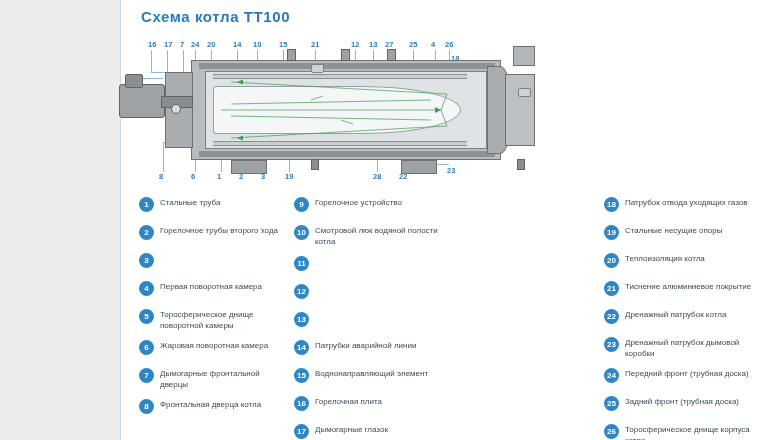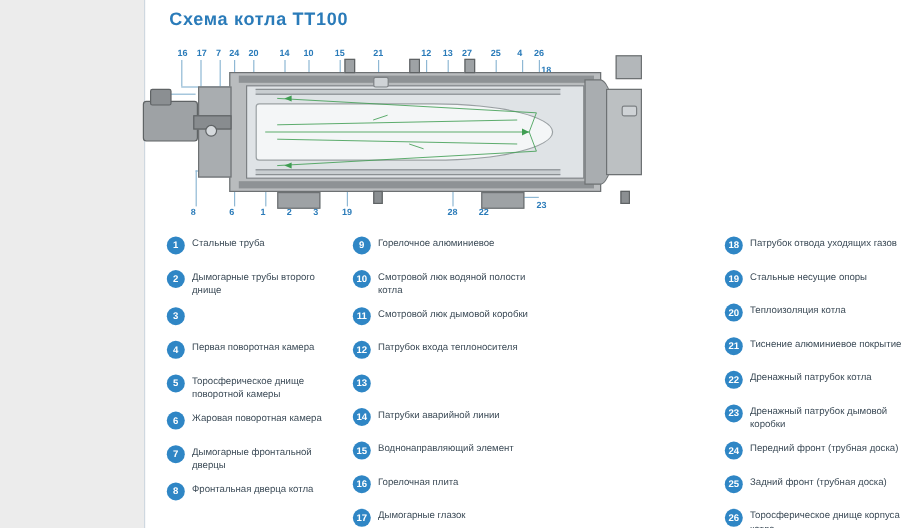--- a/index.html
+++ b/index.html
@@ -354,21 +354,21 @@
 
     <div class="legend">
 
       <div class="lcol c1">
         <div class="litem">
             <div class="bullet">1</div>
             <div class="ltext">Стальные труба</div>
           </div>
         <div class="litem">
             <div class="bullet">2</div>
-            <div class="ltext">Дымогарные трубы второго днище</div>
+            <div class="ltext">Горелочное трубы второго хода</div>
           </div>
         <div class="litem">
             <div class="bullet">3</div>
           </div>
         <div class="litem">
             <div class="bullet">4</div>
             <div class="ltext">Первая поворотная камера</div>
           </div>
         <div class="litem">
             <div class="bullet">5</div>
@@ -384,33 +384,31 @@
           </div>
         <div class="litem">
             <div class="bullet">8</div>
             <div class="ltext">Фронтальная дверца котла</div>
           </div>
       </div>
 
       <div class="lcol c2">
         <div class="litem">
             <div class="bullet">9</div>
-            <div class="ltext">Горелочное алюминиевое</div>
+            <div class="ltext">Горелочное устройство</div>
           </div>
         <div class="litem">
             <div class="bullet">10</div>
             <div class="ltext">Смотровой люк водяной полости котла</div>
           </div>
         <div class="litem">
             <div class="bullet">11</div>
-            <div class="ltext">Смотровой люк дымовой коробки</div>
           </div>
         <div class="litem">
             <div class="bullet">12</div>
-            <div class="ltext">Патрубок входа теплоносителя</div>
           </div>
         <div class="litem">
             <div class="bullet">13</div>
           </div>
         <div class="litem">
             <div class="bullet">14</div>
             <div class="ltext">Патрубки аварийной линии</div>
           </div>
         <div class="litem">
             <div class="bullet">15</div>

